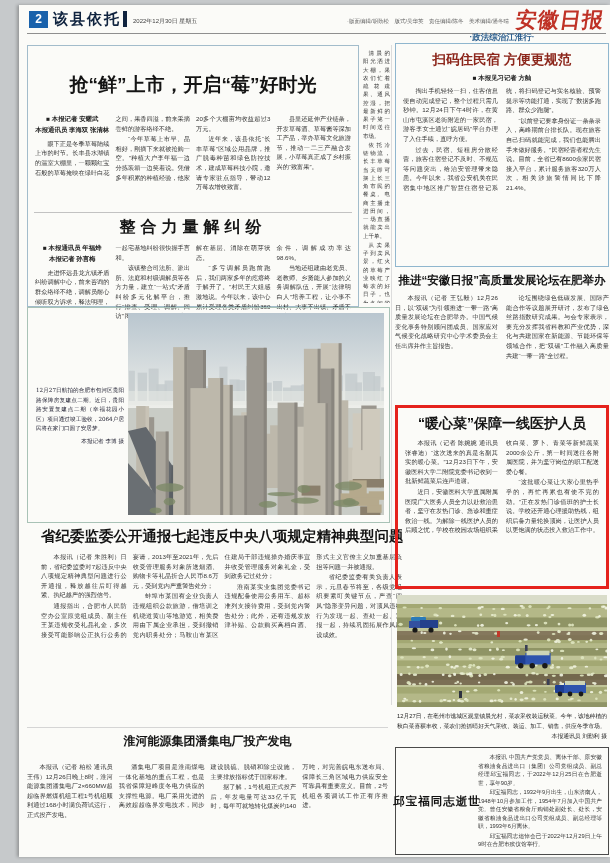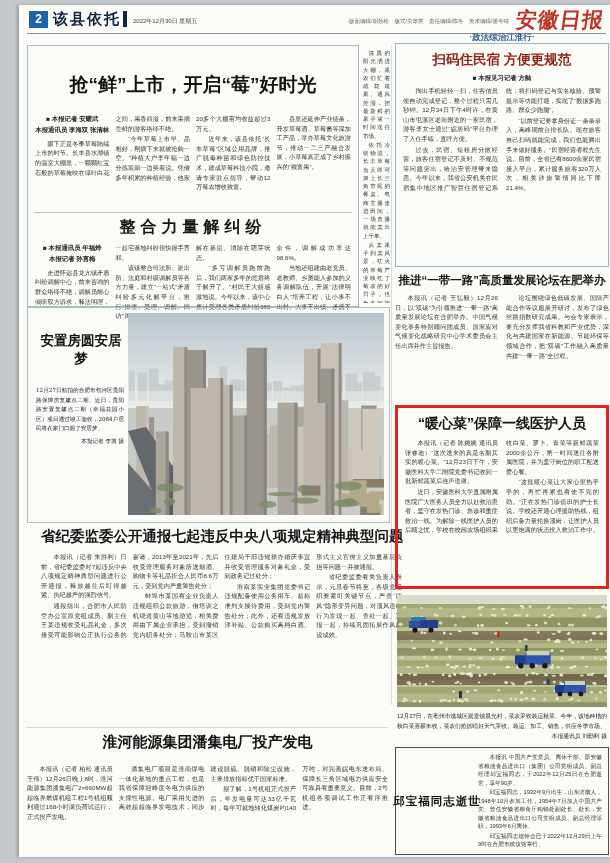--- a/index.html
+++ b/index.html
@@ -48,21 +48,21 @@
   .pb-caption{left:8px;top:78px;width:88px;font-size:5.6px;line-height:1.7;color:#223;
     font-family:"DejaVu Serif","Liberation Serif",serif;text-align:justify;}
   .pb-credit{margin-top:3px;text-align:right;text-indent:0;}
   .pb-photo{left:100px;top:5px;width:256px;height:202px;overflow:hidden;background:#cdd3d3;}
   
   .a3{left:22px;top:522px;width:361px;}
   .a3-hl{font-size:14.5px;margin-bottom:6px;}
   .a3-cols{height:178px;}
   .rule2{left:8px;top:722px;width:361px;border-top:1px solid #d5d5d5;}
   .a4{left:8px;top:728px;width:361px;}
-  .a4-hl{font-size:15px;margin-bottom:12px;}
+  .a4-hl{font-size:12px;margin-bottom:12px;}
   .a4-cols{height:90px;}
   
   .rlabel{left:376px;top:27px;width:214px;text-align:center;font-size:8.5px;font-weight:bold;color:#2a5d8c;}
   .bluebox{left:376px;top:38px;width:212px;height:222px;border:1px solid #8fb6ce;}
   .a5-hl{font-size:13.5px;color:#8c261b;margin:7px 2px 4px;}
   .a5-byline{margin-bottom:2px;}
   .a5-cols{margin:0 7px;height:172px;}
   .a6{left:376px;top:268px;width:214px;}
   .a6-hl{font-size:11.5px;margin-bottom:5px;}
   .a6-cols{height:110px;}
@@ -125,21 +125,20 @@
 
   <div class="abs sidebar-col body-text">
     <div>
         <p class="para">清晨的阳光洒进大棚，果农们忙着疏花疏果、通风控湿，把最新鲜的果子第一时间送往市场。</p>
         <p class="para">依托冷链物流，长丰草莓当天即可摆上长三角市民的餐桌。电商主播走进田间，一场直播就能卖出上千单。</p>
         <p class="para">从卖果子到卖风景，红火的草莓产业映红了莓农的好日子，也为冬闲的田野增添了勃勃生机。</p>
       </div>
   </div>
 
   <div class="abs photoblock">
-    <div class="abs pb-title">安置房圆安居梦</div>
     <div class="abs pb-caption">
       <span>12月27日航拍的合肥市包河区贵阳路保障房复建点二期。近日，贵阳路安置复建点二期（幸福花园小区）项目通过竣工验收，2064户居民将在家门口圆了安居梦。</span>
       <div class="pb-credit">本报记者 李博 摄</div>
     </div>
     <div class="abs pb-photo">
         <svg width="256" height="202" viewBox="0 0 256 202">
           <defs>
             <linearGradient id="sky" x1="0" y1="0" x2="0" y2="1">
               <stop offset="0" stop-color="#b9c6cf"></stop>
               <stop offset="1" stop-color="#edeeea"></stop>
@@ -303,21 +302,21 @@
     <div class="body-text cols2 a5-cols">
       <div>
           <p class="para">掏出手机轻轻一扫，住客信息便自动完成登记，整个过程只需几秒钟。12月24日下午4时许，在黄山市屯溪区老街附近的一家民宿，游客李女士通过“皖居码”平台办理了入住手续，直呼方便。</p>
           <p class="para">过去，民宿、短租房分散经营，旅客住宿登记不及时、不规范等问题突出，给治安管理带来隐患。今年以来，我省公安机关在民宿集中地区推广智慧住宿登记系统，将扫码登记与实名核验、预警提示等功能打通，实现了“数据多跑路、群众少跑腿”。</p>
           <p class="para">“以前登记要拿身份证一条条录入，高峰期前台排长队。现在旅客自己扫码就能完成，我们也能腾出手来做好服务。”民宿经营者程先生说。目前，全省已有8600余家民宿接入平台，累计服务旅客320万人次，相关涉旅警情同比下降21.4%。</p>
         </div>
     </div>
   </div>
 
   <div class="abs a6">
-    <div class="hl a6-hl">推进“一带一路”高质量发展论坛在肥举办</div>
+    <div class="hl a6-hl">推进“安徽日报”高质量发展论坛在肥举办</div>
     <div class="body-text cols2 a6-cols">
       <div>
           <p class="para">本报讯（记者 王弘毅）12月26日，以“双碳”为引领推进“一带一路”高质量发展论坛在合肥举办。中国气候变化事务特别顾问团成员、国家应对气候变化战略研究中心学术委员会主任出席并作主旨报告。</p>
           <p class="para">论坛围绕绿色低碳发展、国际产能合作等议题展开研讨，发布了绿色丝路指数研究成果。与会专家表示，要充分发挥我省科教和产业优势，深化与共建国家在新能源、节能环保等领域合作，把“双碳”工作融入高质量共建“一带一路”全过程。</p>
         </div>
     </div>
   </div>
 
   <div class="abs redbox">
     <div class="hl a7-hl">“暖心菜”保障一线医护人员</div>

